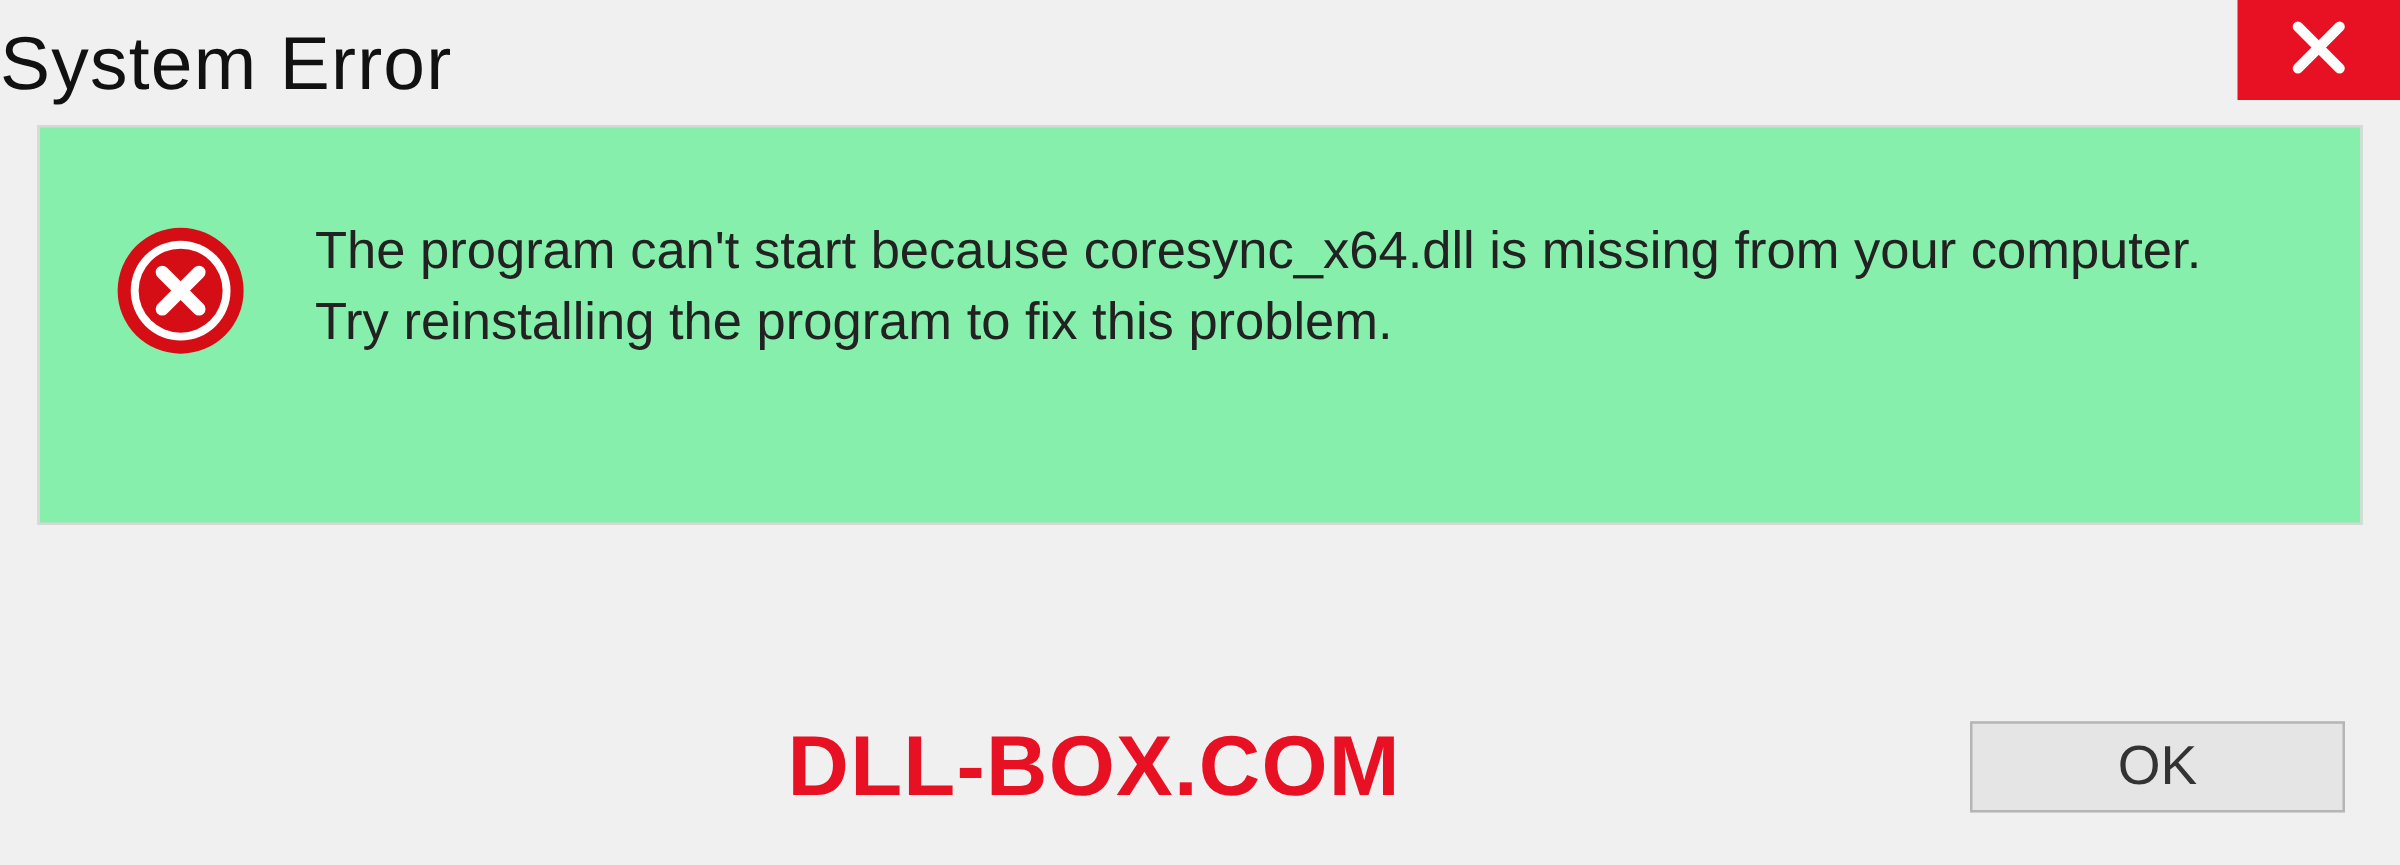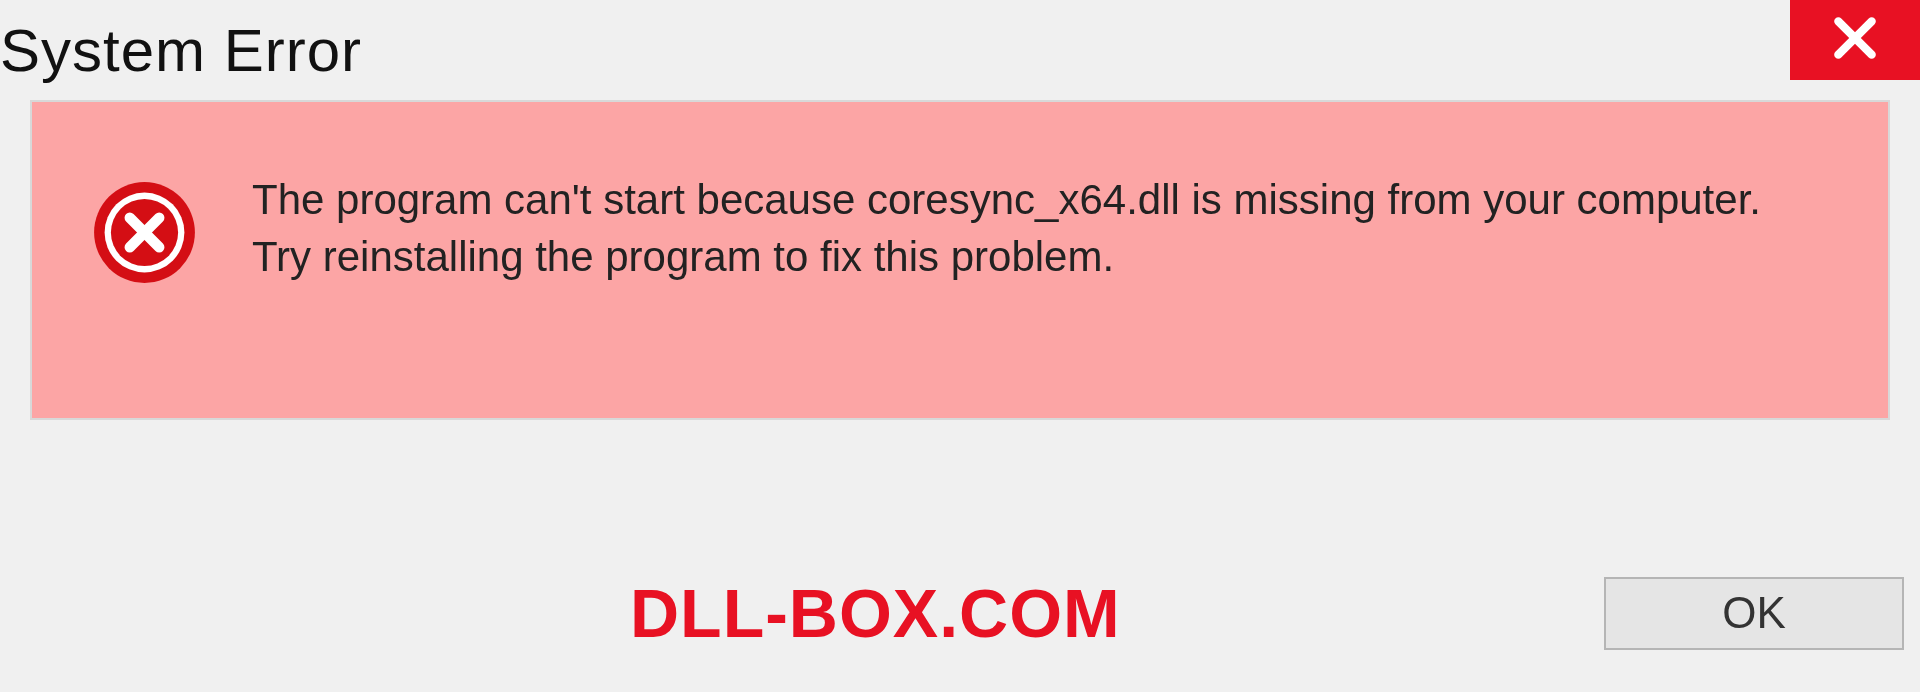--- a/index.html
+++ b/index.html
@@ -38,21 +38,21 @@
       align-items: center;
       justify-content: center;
       cursor: pointer;
     }
     .close-btn svg {
       width: 50px;
       height: 50px;
     }
     .content-panel {
       margin: 0 30px 0 30px;
-      background: #fca5a5;
+      background: #86efac;
       border: 2px solid #d8d8d8;
       height: 320px;
       padding: 70px 60px 40px 60px;
       display: flex;
       align-items: flex-start;
       gap: 55px;
     }
     .error-icon {
       flex-shrink: 0;
       width: 105px;
@@ -61,21 +61,21 @@
     }
     .message {
       font-size: 42px;
       line-height: 1.35;
       color: #222;
       font-weight: 400;
     }
     .footer {
       position: absolute;
       bottom: 40px;
-      right: 16px;
+      right: 44px;
       left: 30px;
       display: flex;
       align-items: center;
       justify-content: space-between;
     }
     .watermark {
       color: #e81123;
       font-size: 68px;
       font-weight: 800;
       letter-spacing: 1px;

